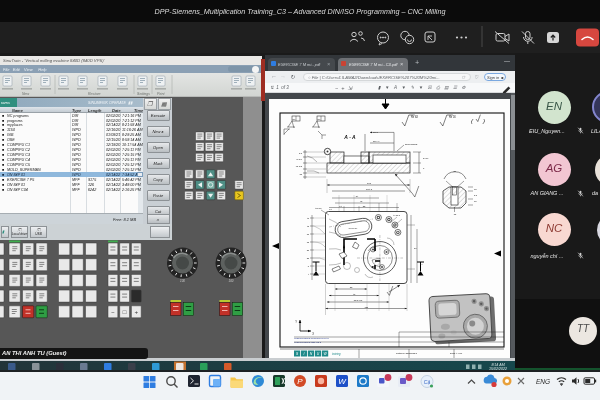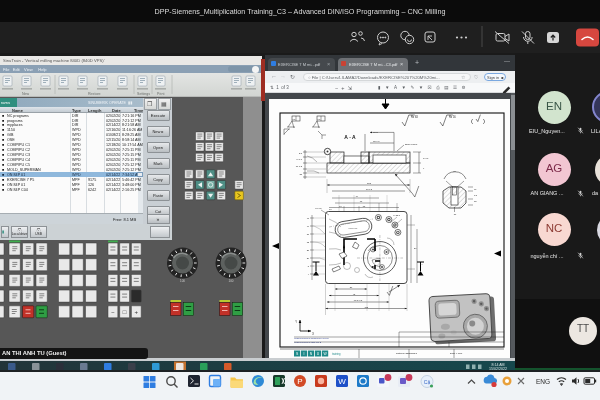--- a/index.html
+++ b/index.html
@@ -1,18 +1,18 @@
 <!DOCTYPE html>
 <html><head>
 <meta charset="utf-8">
 <style>
   html,body{margin:0;padding:0;background:#000;}
   *{box-sizing:border-box;}
   #s{position:relative;width:600px;height:400px;overflow:hidden;background:#14532d;
-     font-family:"Liberation Sans",sans-serif;}
+     font-family:"Liberation Sans",sans-serif;font-style:italic;}
   .ab{position:absolute;}
   .tx{position:absolute;white-space:nowrap;}
 </style>
 </head>
 <body>
 <div id="s">
 
   <div class="ab" style="left:0;top:0;width:600px;height:22px;background:#0b0b0b;"></div>
   <div class="tx" style="left:0;top:7px;width:600px;text-align:center;font-size:7.2px;color:#dcdcdc;">DPP-Siemens_Multiplication Training_C3 – Advanced DIN/ISO Programming – CNC Milling</div>
 

